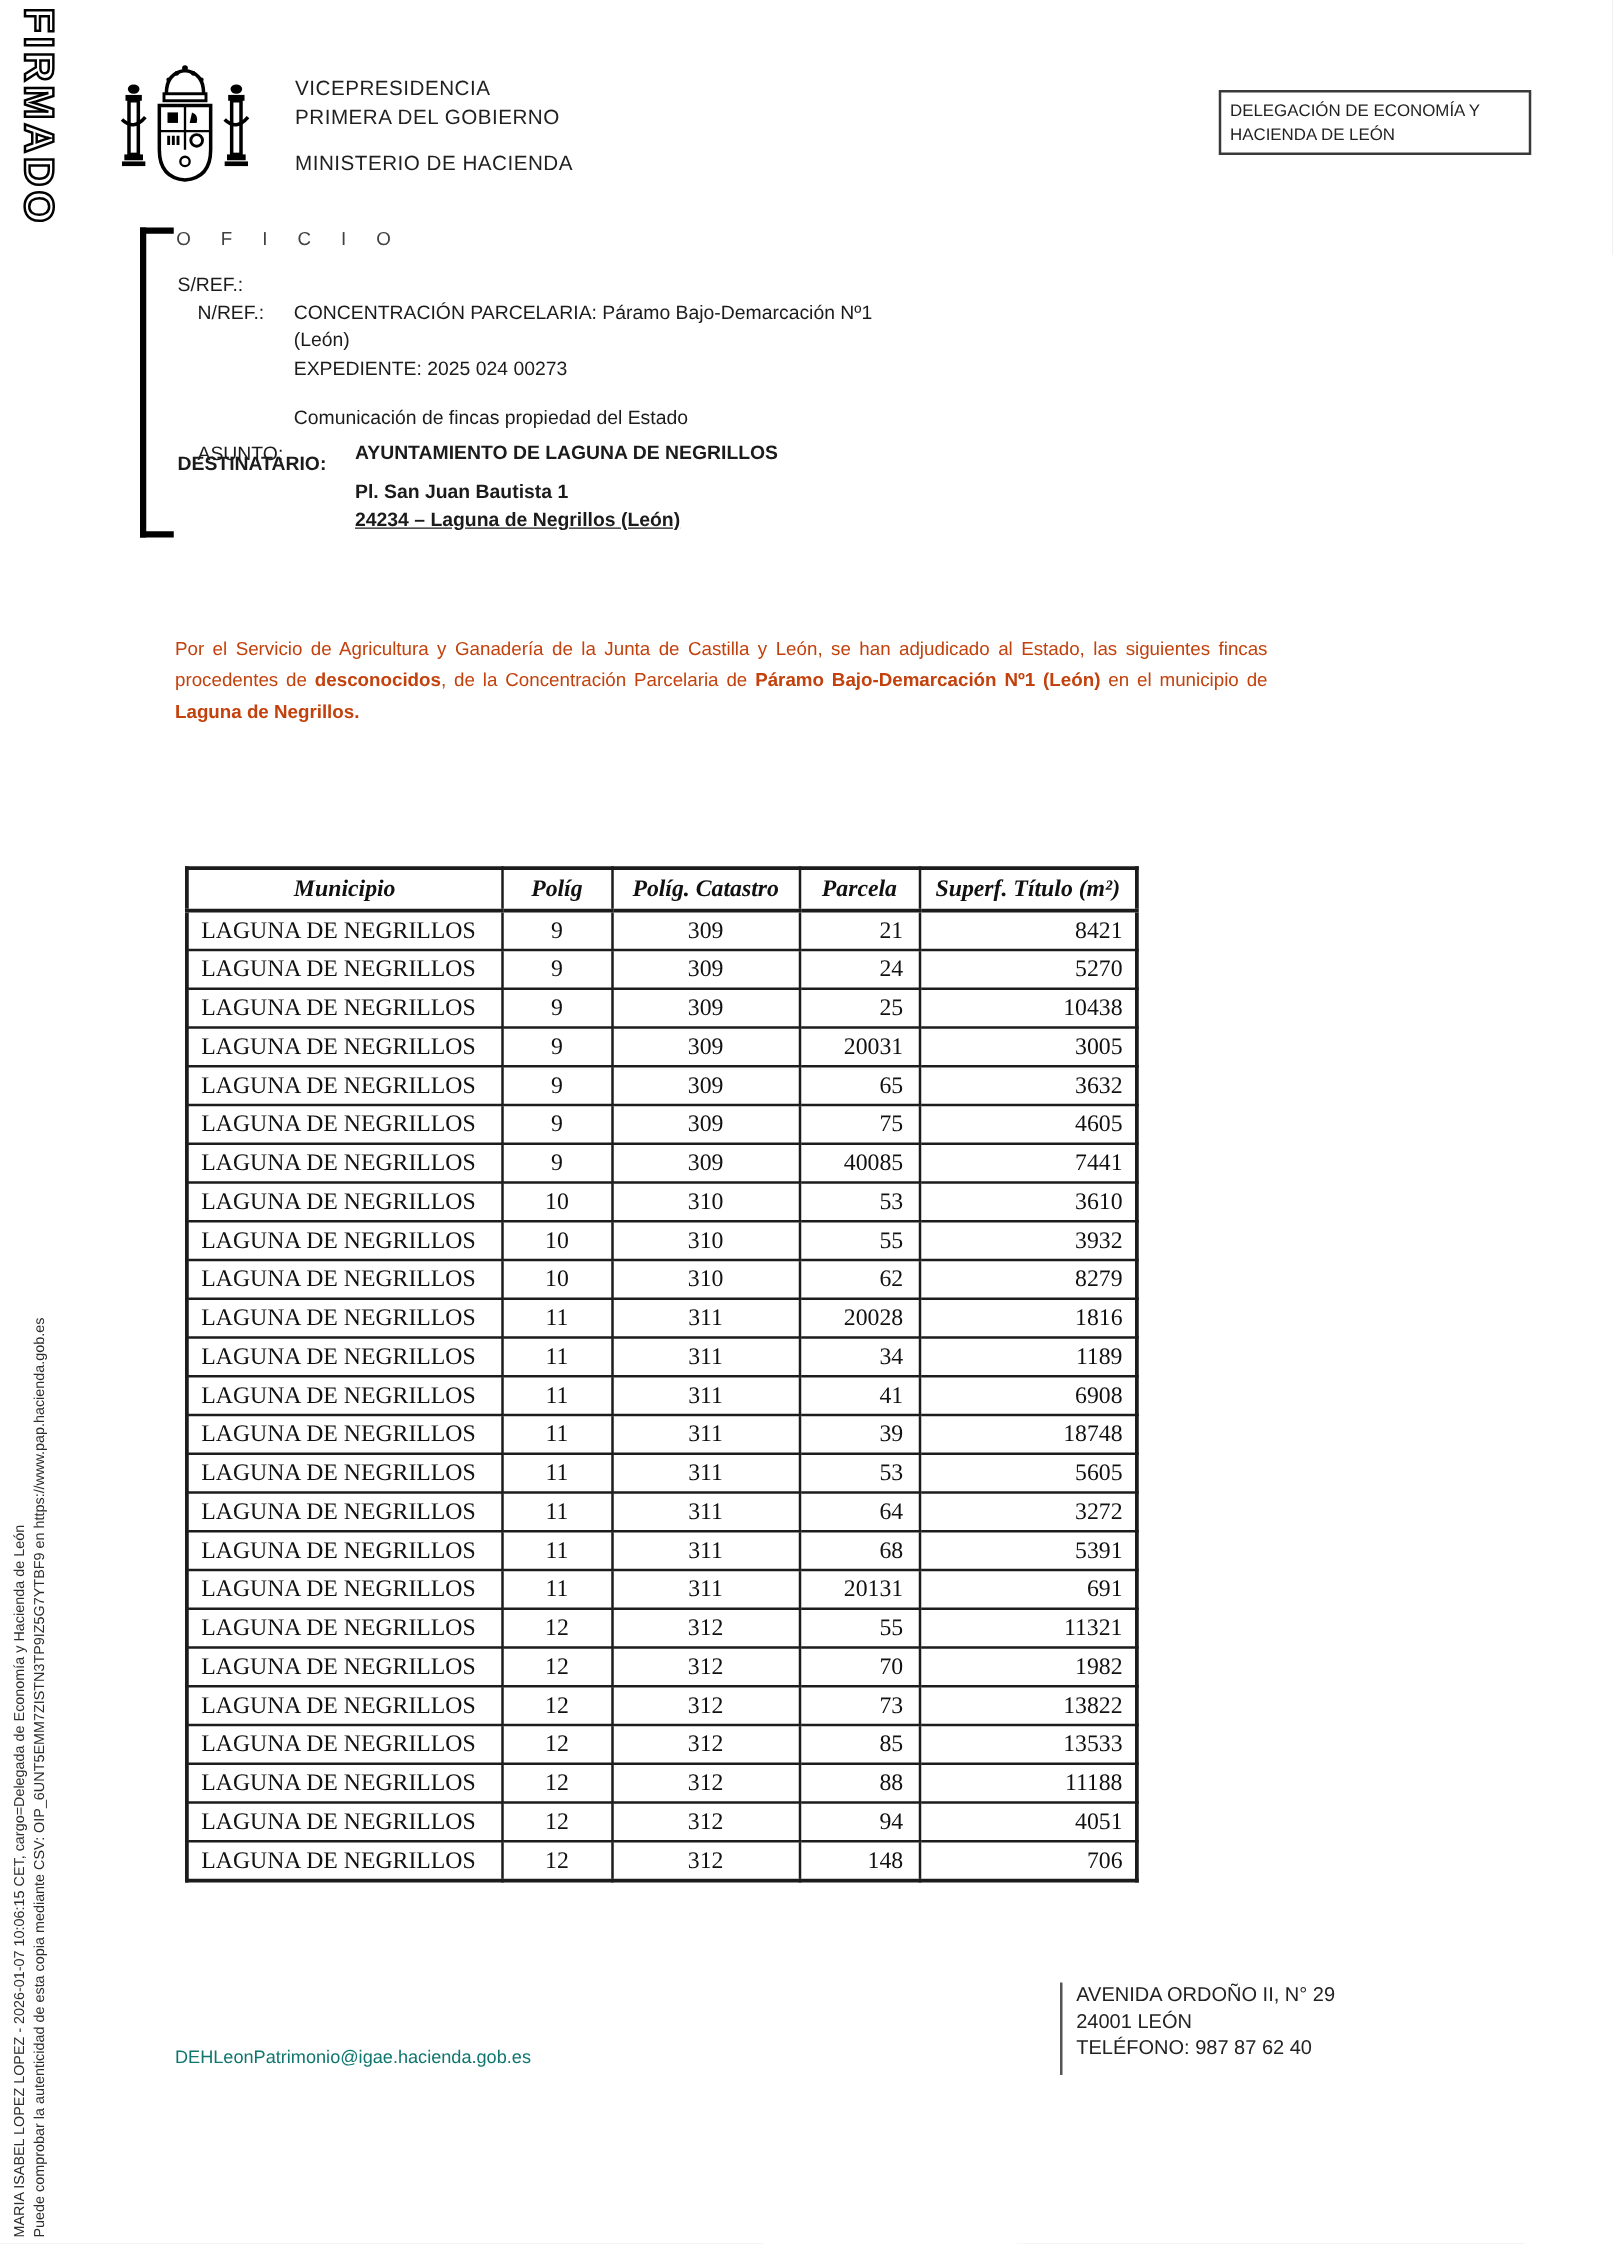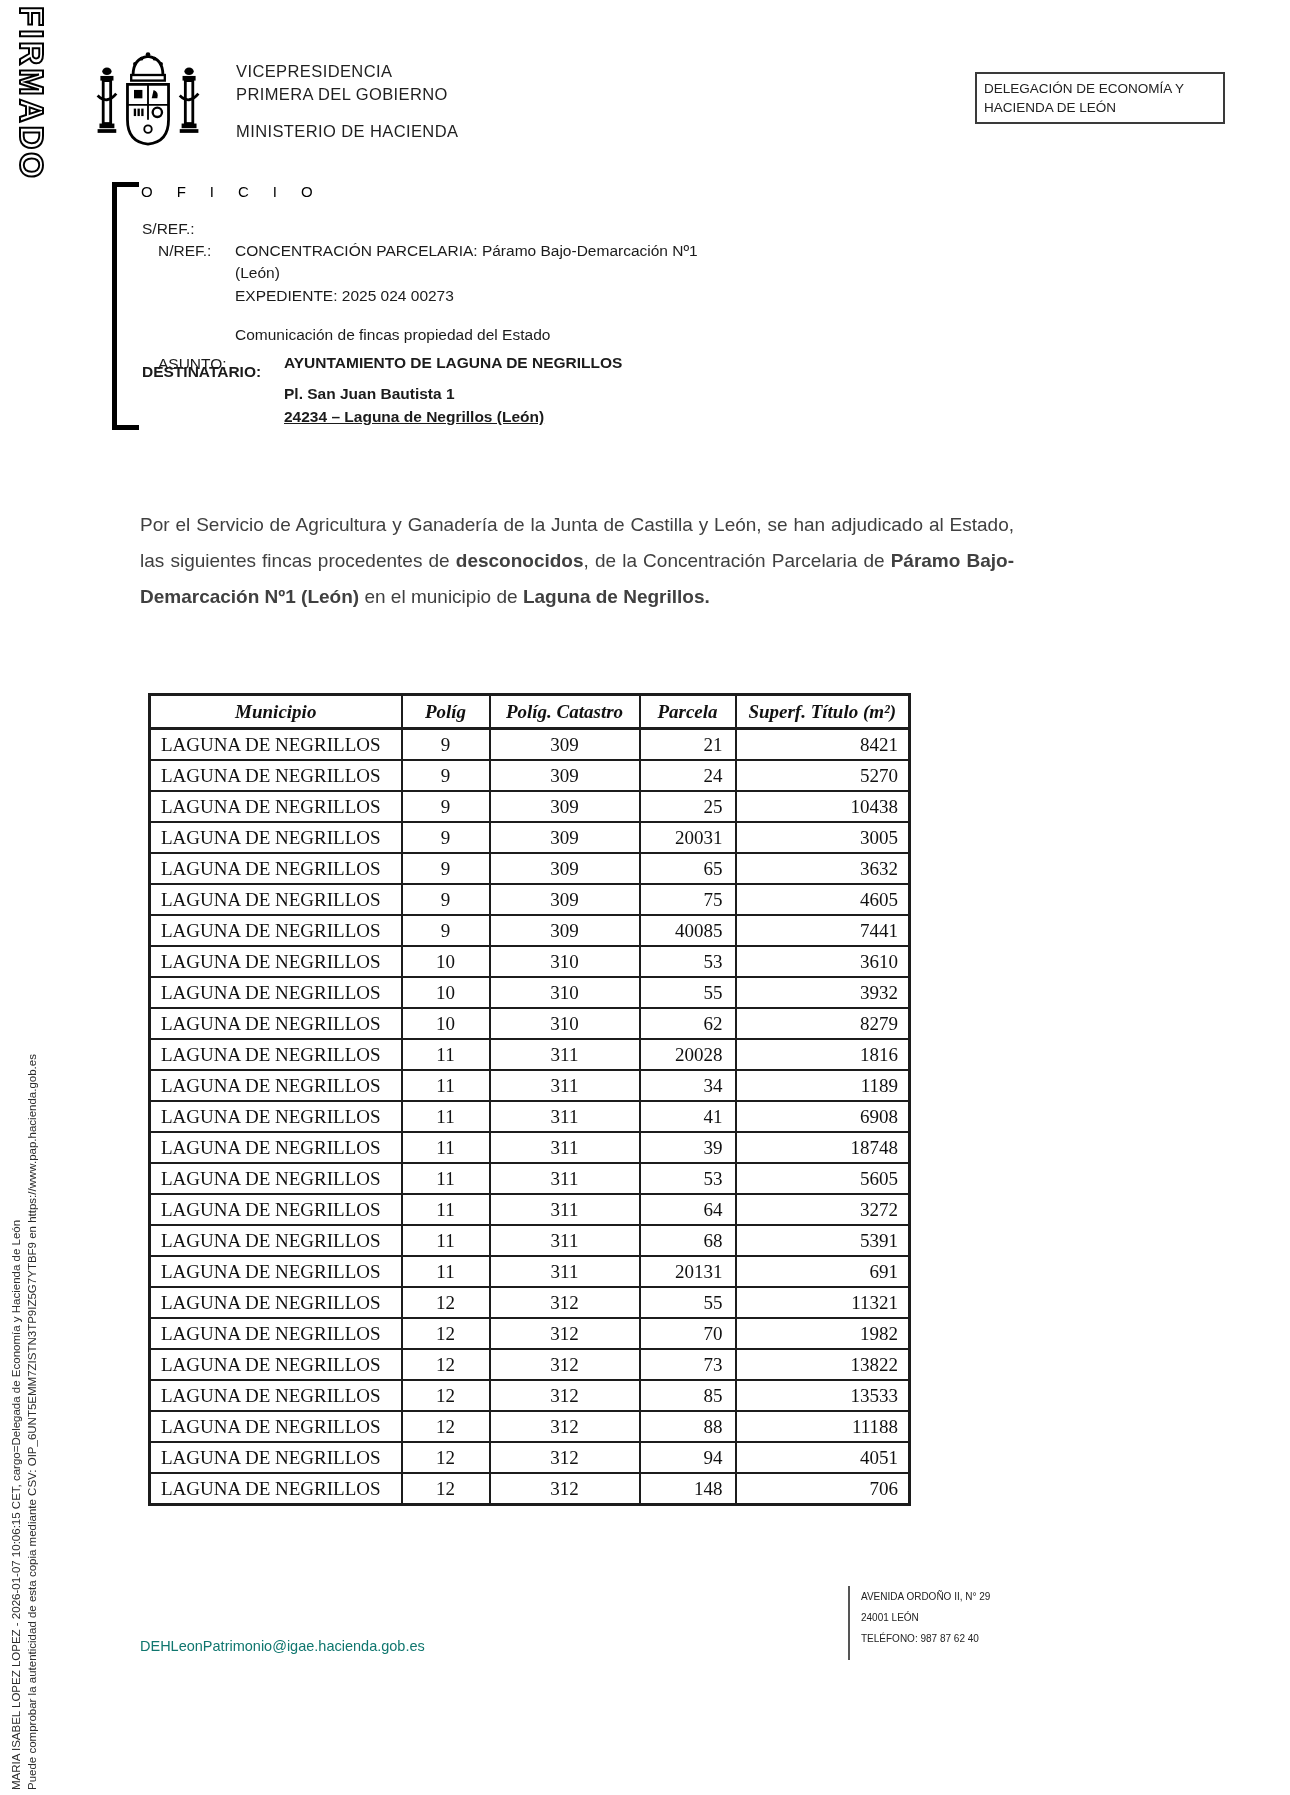--- a/index.html
+++ b/index.html
@@ -49,31 +49,31 @@
     color:#222;
   }
 
   
   .bracket{
     left:112px;top:182px;width:22px;height:238px;
     border-left:5px solid #000;
     border-top:5px solid #000;
     border-bottom:5px solid #000;
   }
-  .oficio-title{left:141px;top:183px;font-size:15px;letter-spacing:24px;color:#000000;}
+  .oficio-title{left:141px;top:183px;font-size:15px;letter-spacing:24px;color:#404040;}
   .lbl{font-size:15.5px;color:#1b1b1b;}
   .val{font-size:15.5px;color:#1b1b1b;}
   .bold{font-weight:bold;}
   .underline{text-decoration:underline;}
 
   
   .body-par{
     left:140px;top:507px;width:874px;
-    font-size:19px;line-height:36px;
-    text-align:justify;color:#404040;
+    font-size:15px;line-height:25px;
+    text-align:justify;color:#c2410c;
   }
   .body-par b{font-weight:bold;}
 
   
   .parcel-table{
     left:148px;top:693px;
     border-collapse:collapse;
     table-layout:fixed;
     width:760px;
     font-family:"Liberation Serif",serif;
@@ -106,21 +106,21 @@
   .parcel-table col.c4{width:96px;}
   .parcel-table col.c5{width:174px;}
   .parcel-table{border:3px solid #1c1c1c;}
 
   
   .footer-email{left:140px;top:1638px;font-size:14.5px;color:#0f766e;}
   .footer-address{
     left:848px;top:1586px;
     border-left:2px solid #555;
     padding-left:11px;
-    font-size:10px;line-height:21px;color:#222;
+    font-size:16px;line-height:21px;color:#222;
     height:74px;
   }
 </style>
 </head>
 <body>
 
 <div class="page">
 
   <div class="abs firmado">FIRMADO</div>
 

